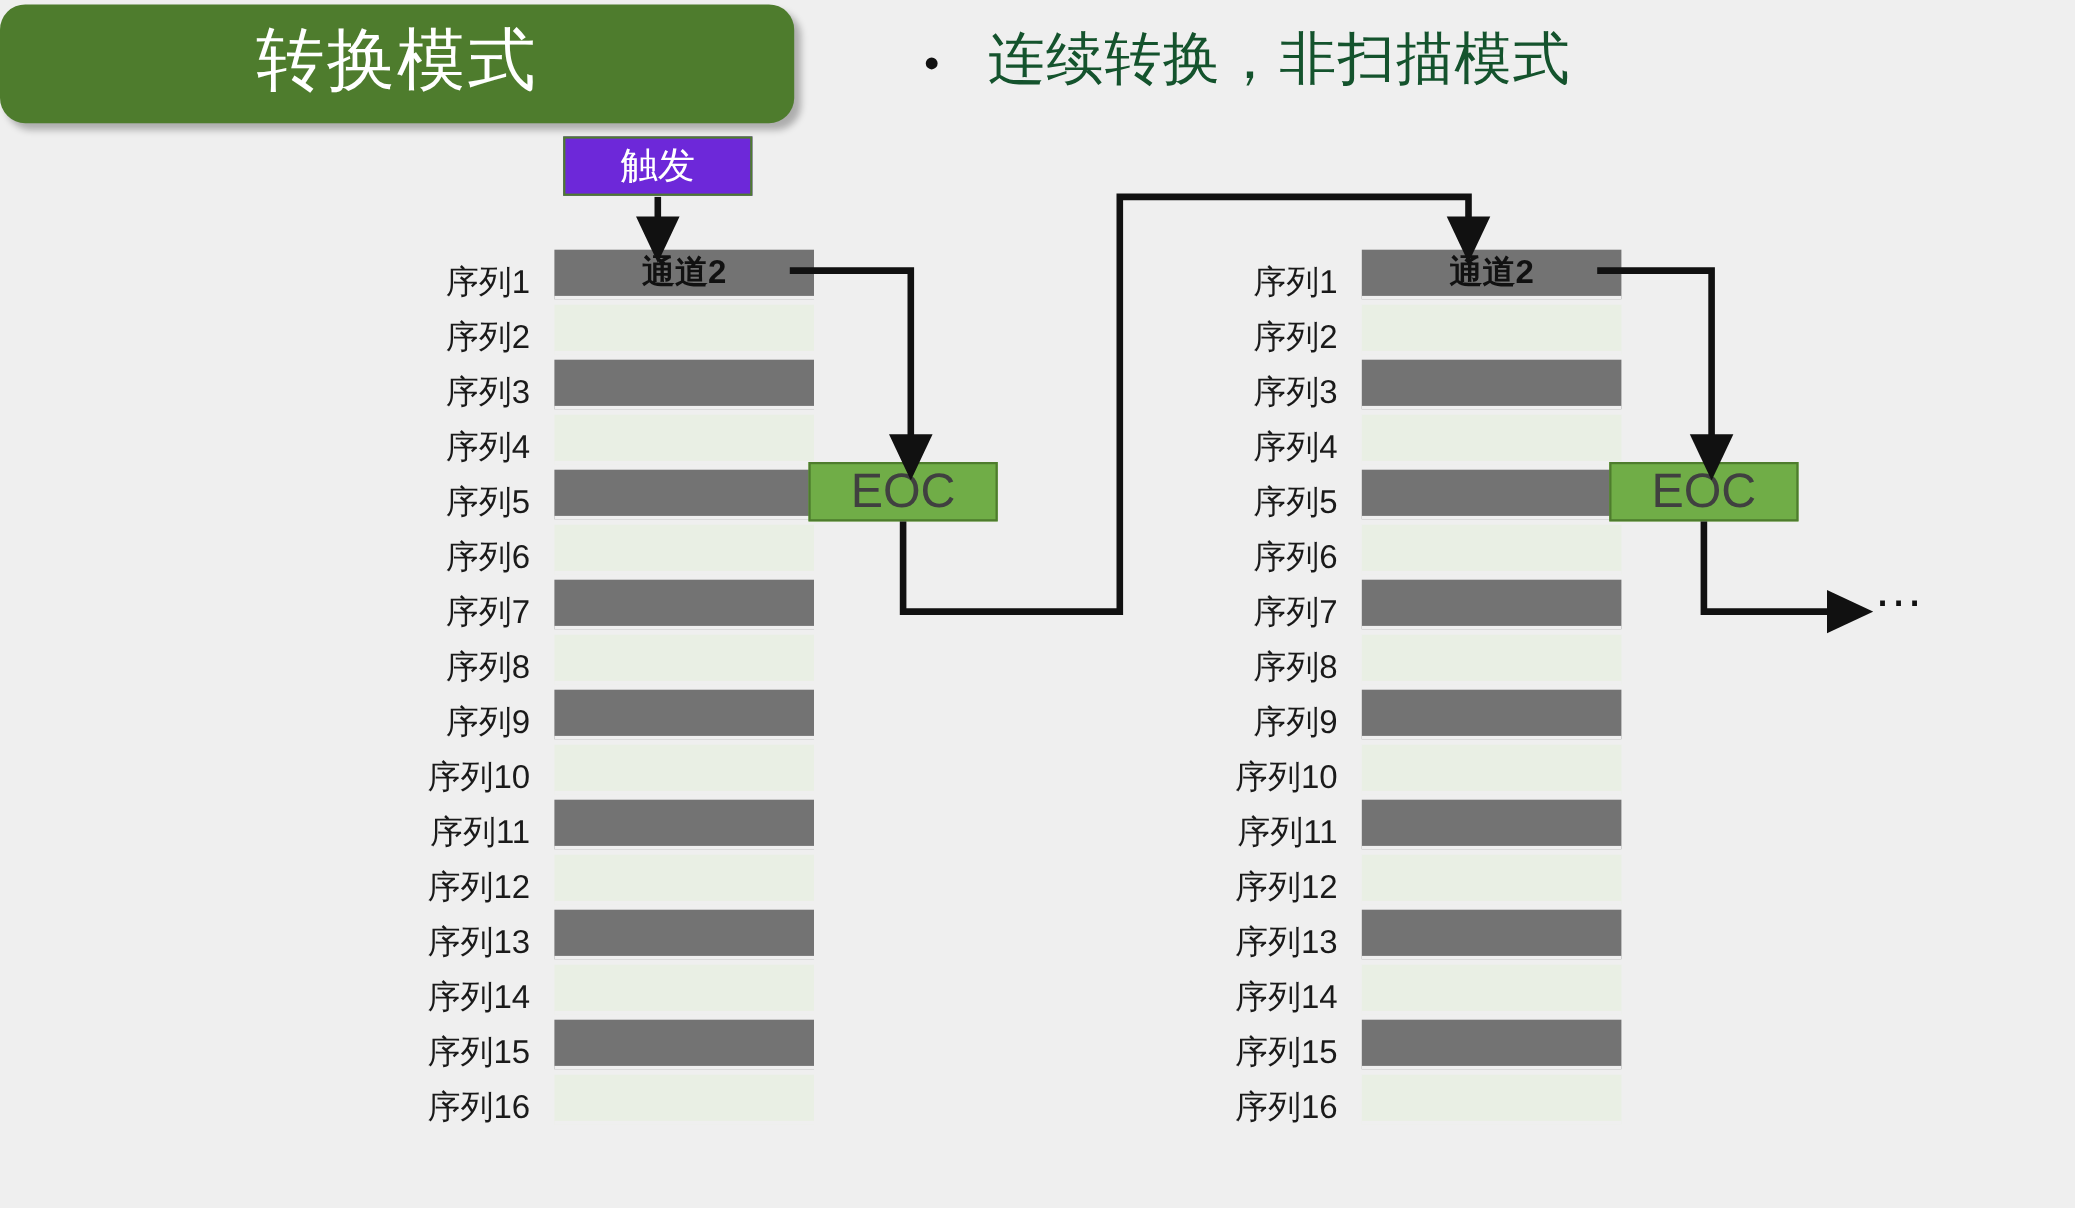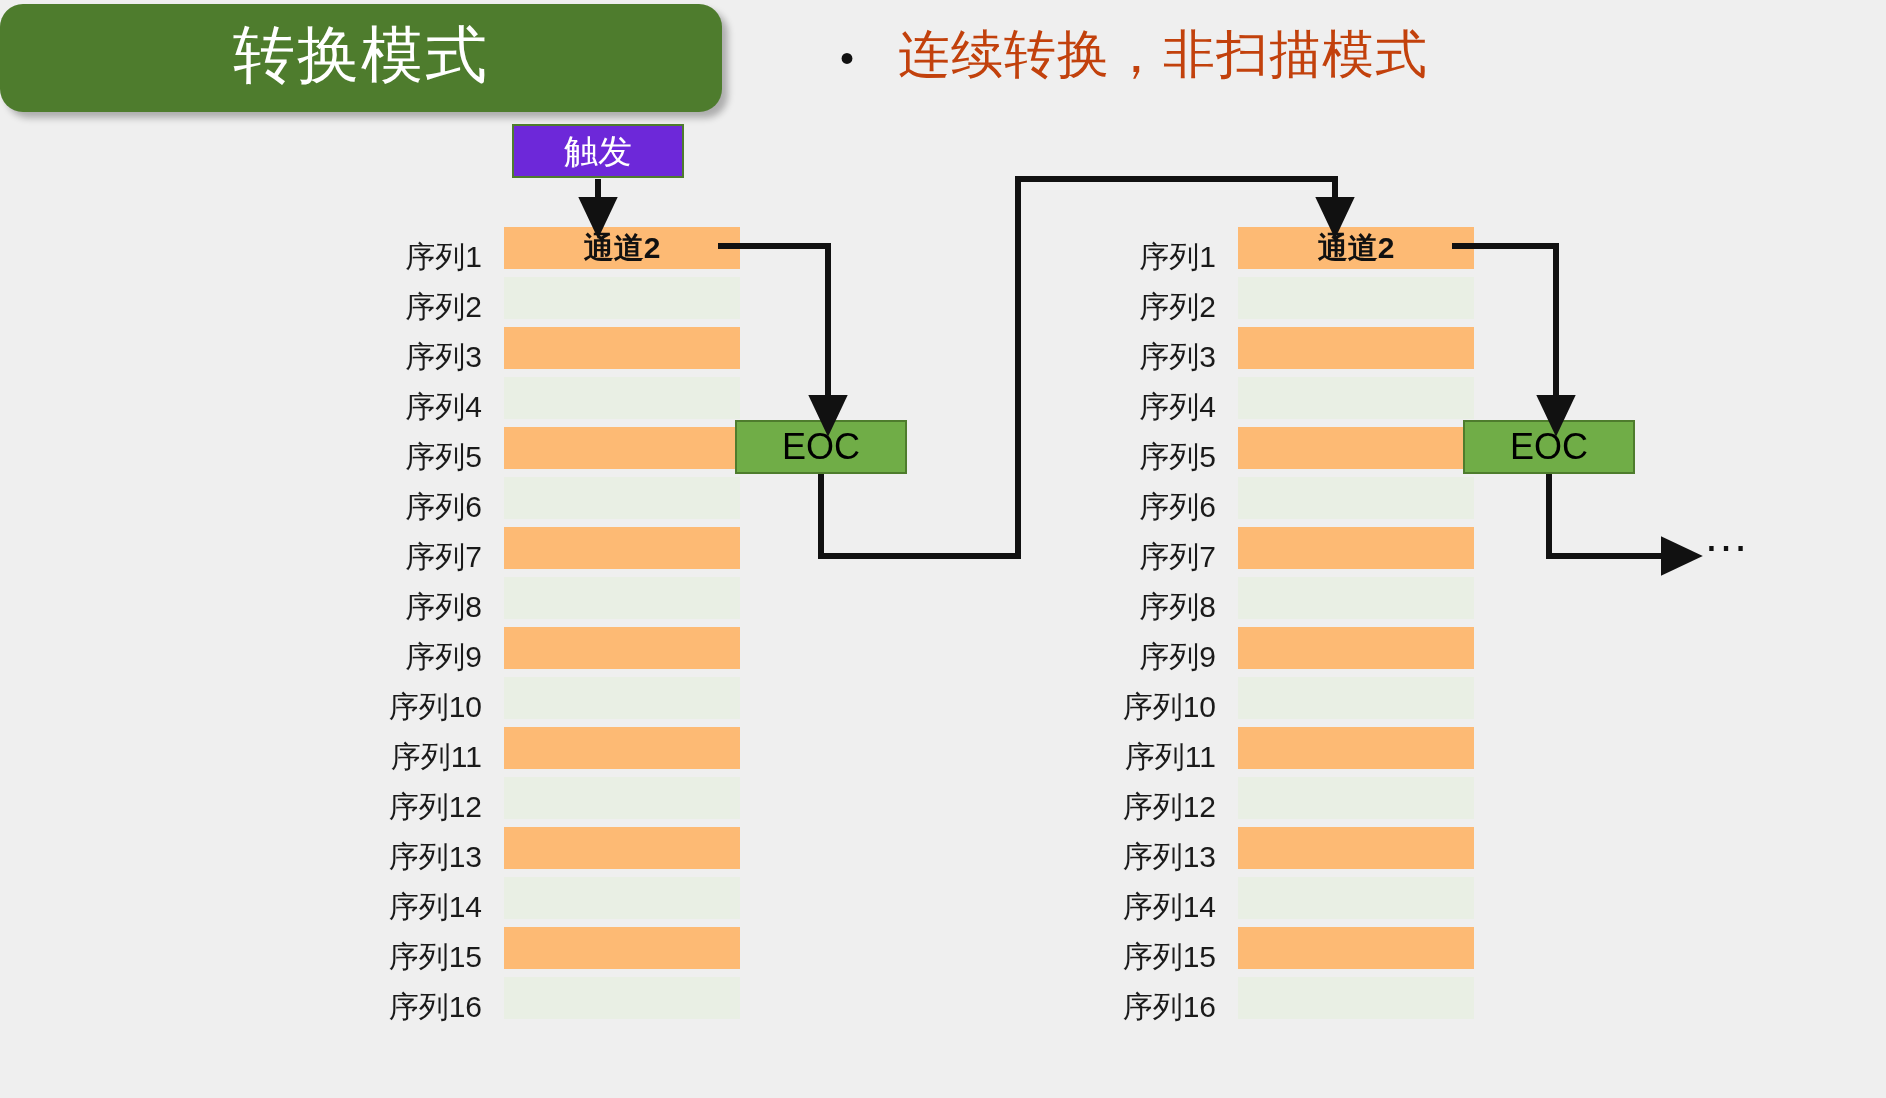--- a/index.html
+++ b/index.html
@@ -42,21 +42,21 @@
     align-items: baseline;
   }
   #bullet-line .bullet-dot {
     font-size: 40px;
     color: #111;
     line-height: 1;
     margin-right: 44px;
   }
   #bullet-line .bullet-text {
     font-size: 52px;
-    color: #c2410c;
+    color: #14532d;
     line-height: 1;
     letter-spacing: 1px;
   }
 
   
   #trigger-box {
     position: absolute;
     left: 512px; top: 124px;
     width: 172px; height: 54px;
     background: #6d28d9;
@@ -93,21 +93,21 @@
   }
   .seq-cell {
     width: 236px;
     height: 45px;
     box-sizing: border-box;
     display: flex;
     align-items: center;
     justify-content: center;
     border-bottom: 3px solid #efefef;
   }
-  .seq-cell.shade-a { background: #fdba74; }
+  .seq-cell.shade-a { background: #737373; }
   .seq-cell.shade-b { background: #E9EFE4; }
   .seq-cell .cell-text {
     font-size: 30px;
     font-weight: bold;
     color: #111;
     line-height: 1;
   }
 
   
   .eoc-box {
@@ -116,22 +116,22 @@
     background: #70AD47;
     border: 2px solid #4E7C2D;
     box-sizing: border-box;
     display: flex;
     align-items: center;
     justify-content: center;
   }
   #eoc-box-1 { left: 735px; top: 420px; }
   #eoc-box-2 { left: 1463px; top: 420px; }
   .eoc-box .eoc-label {
-    color: #000000;
-    font-size: 36px;
+    color: #404040;
+    font-size: 44px;
     line-height: 1;
   }
 
   
   #ellipsis {
     position: absolute;
     left: 1703px; top: 512px;
     font-size: 46px;
     color: #111;
     letter-spacing: 3px;

